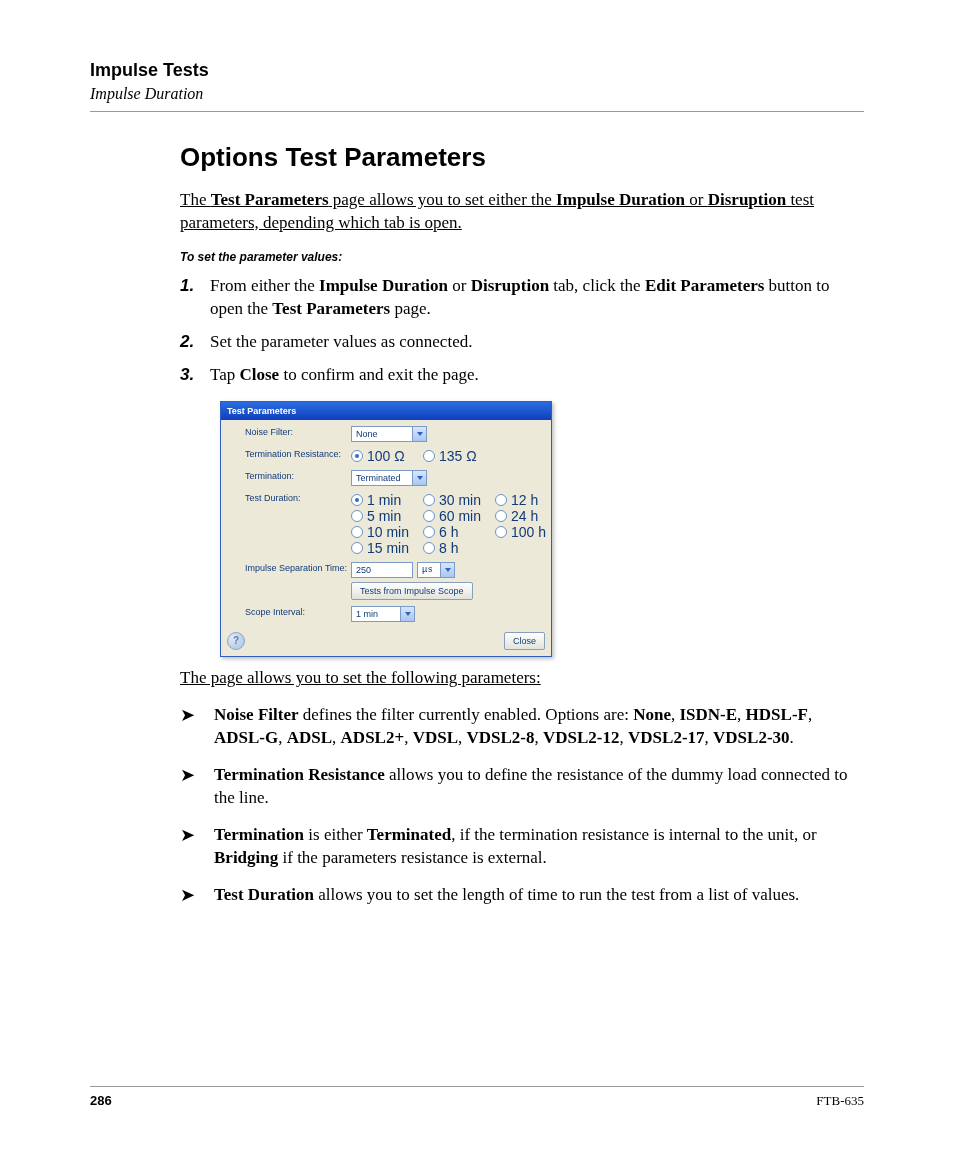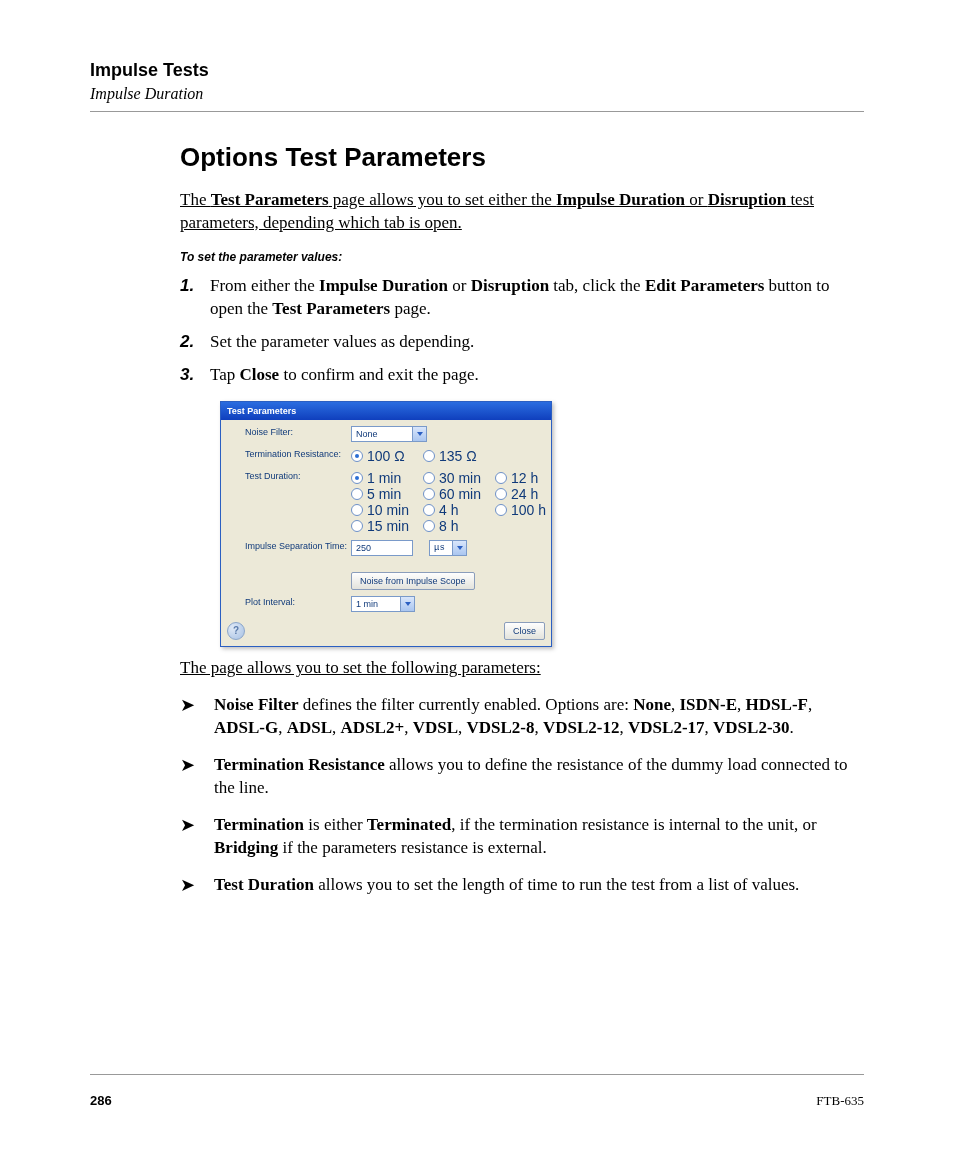--- a/index.html
+++ b/index.html
@@ -230,21 +230,21 @@
     font-weight: bold;
     font-size: 10px;
   }
 
   .page-footer {
     position: absolute;
     left: 90px;
     right: 90px;
     bottom: 50px;
     border-top: 1px solid #999;
-    padding-top: 18px;
+    padding-top: 6px;
     display: flex;
     justify-content: space-between;
     font-size: 13px;
     gap: 41px;
   }
   .page-footer .pnum {
     font-family: Arial, Helvetica, sans-serif;
     font-weight: bold;
   }
   .page-footer .doc { font-family: Georgia, serif; }
@@ -270,21 +270,21 @@
 
     <ol class="steps">
       <li>
         <span class="num">1.</span>
         <span class="txt">
           <span>From either the </span><span class="b">Impulse Duration</span><span> or </span><span class="b">Disruption</span><span> tab, click the </span><span class="b">Edit Parameters</span><span> button to open the </span><span class="b">Test Parameters</span><span> page.</span>
         </span>
       </li>
       <li>
         <span class="num">2.</span>
-        <span class="txt">Set the parameter values as depending.</span>
+        <span class="txt">Set the parameter values as connected.</span>
       </li>
       <li>
         <span class="num">3.</span>
         <span class="txt">
           <span>Tap </span><span class="b">Close</span><span> to confirm and exit the page.</span>
         </span>
       </li>
     </ol>
 
     <div class="dialog-wrap">
@@ -311,20 +311,31 @@
                   <span class="radio-dot sel"></span>
                   <span>100 Ω</span>
                 </div>
               <div class="radio">
                   <span class="radio-dot"></span>
                   <span>135 Ω</span>
                 </div>
             </div>
           </div>
 
+          <div class="row">
+            <div class="row-label">Termination:</div>
+            <div class="row-controls">
+              <div class="combo">
+                <span class="combo-text">Terminated</span>
+                <span class="combo-btn">
+                    <span class="chev"></span>
+                  </span>
+              </div>
+            </div>
+          </div>
 
           <div class="row">
             <div class="row-label">Test Duration:</div>
             <div class="row-controls">
               <div class="radio-grid">
                 <div class="radio">
                     <span class="radio-dot sel"></span>
                     <span>1 min</span>
                   </div>
                 <div class="radio">
@@ -346,54 +357,54 @@
                 <div class="radio">
                     <span class="radio-dot"></span>
                     <span>24 h</span>
                   </div>
                 <div class="radio">
                     <span class="radio-dot"></span>
                     <span>10 min</span>
                   </div>
                 <div class="radio">
                     <span class="radio-dot"></span>
-                    <span>4 h</span>
+                    <span>6 h</span>
                   </div>
                 <div class="radio">
                     <span class="radio-dot"></span>
                     <span>100 h</span>
                   </div>
                 <div class="radio">
                     <span class="radio-dot"></span>
                     <span>15 min</span>
                   </div>
                 <div class="radio">
                     <span class="radio-dot"></span>
                     <span>8 h</span>
                   </div>
               </div>
             </div>
           </div>
 
           <div class="row">
             <div class="row-label">Impulse Separation Time:</div>
-            <div class="row-controls" style="gap:16px; align-items:center;">
+            <div class="row-controls" style="gap:4px; align-items:center;">
               <div class="textbox">250</div>
               <div class="combo">
                 <span class="combo-text" style="min-width:14px;font-family:Liberation Mono, monospace;">μs</span>
                 <span class="combo-btn">
                     <span class="chev"></span>
                   </span>
               </div>
-              <div class="btn">Noise from Impulse Scope</div>
+              <div class="btn">Tests from Impulse Scope</div>
             </div>
           </div>
 
           <div class="row" style="margin-bottom:2px;">
-            <div class="row-label">Plot Interval:</div>
+            <div class="row-label">Scope Interval:</div>
             <div class="row-controls">
               <div class="combo">
                 <span class="combo-text" style="min-width:40px;">1 min</span>
                 <span class="combo-btn">
                     <span class="chev"></span>
                   </span>
               </div>
             </div>
           </div>
 

